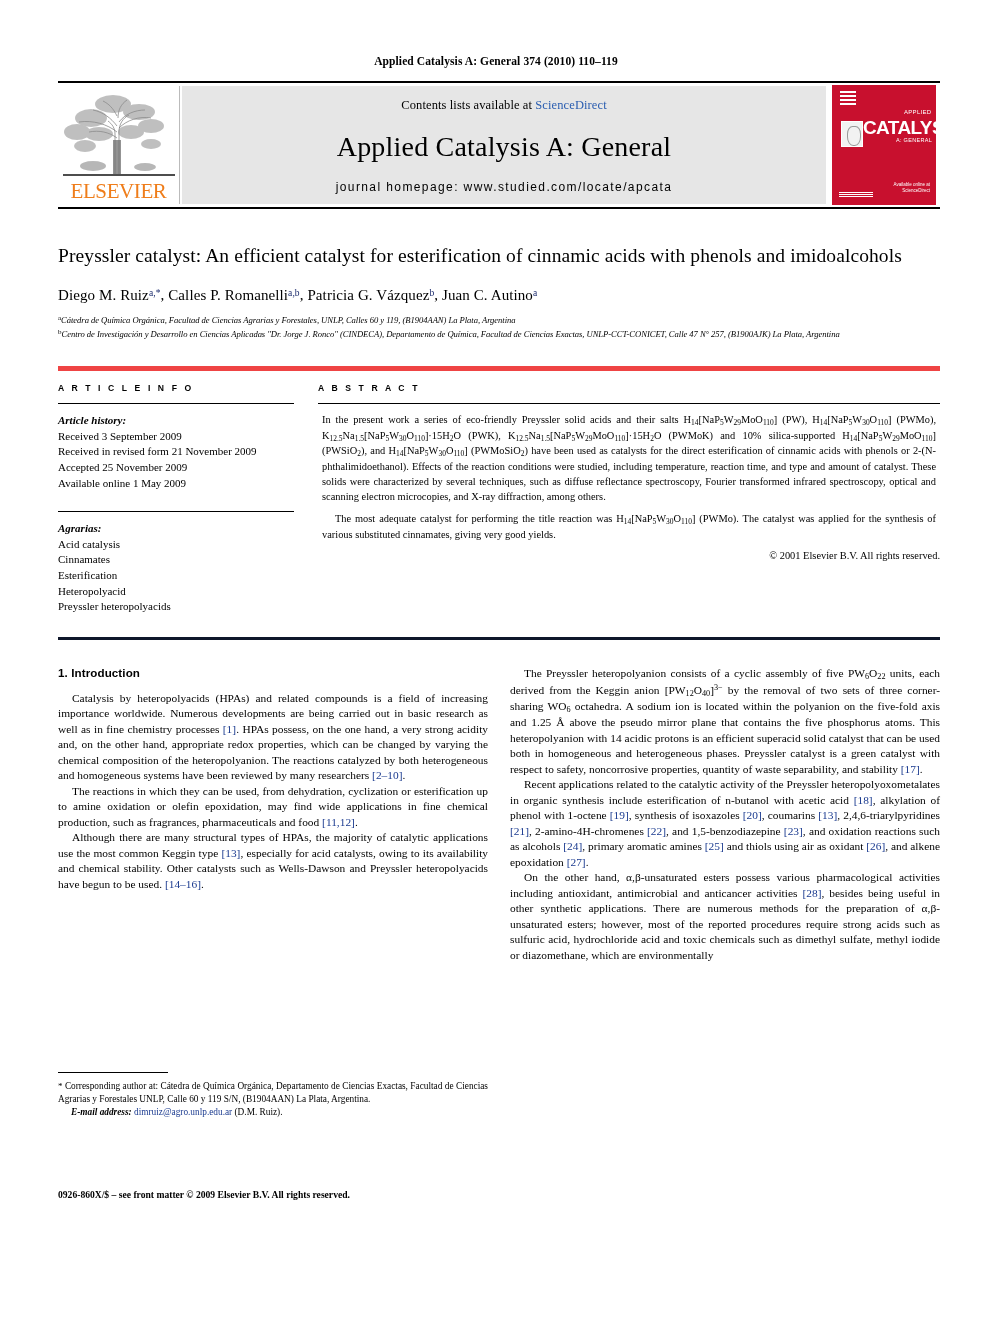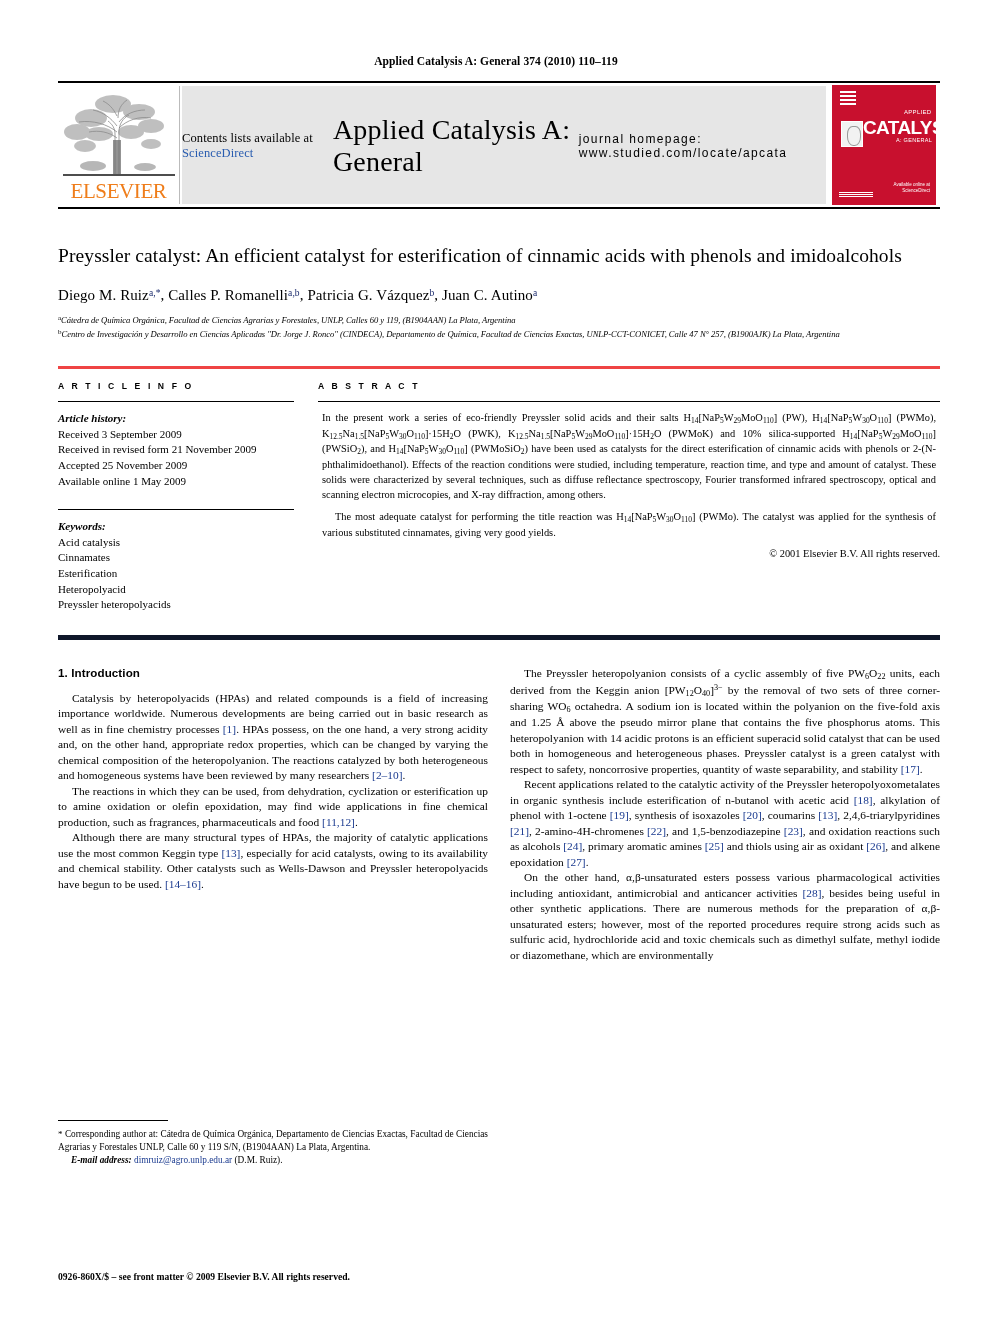--- a/index.html
+++ b/index.html
@@ -44,21 +44,21 @@
   .tree-wrap { width: 112px; height: 92px; position: relative; }
   .elsevier-word {
     font-family: "Liberation Serif", serif;
     font-size: 21px; color: #ef7d1a; letter-spacing: -0.4px;
     line-height: 1; font-weight: normal;
     margin-top: 1px;
   }
   .journal-band {
     flex: 1 1 auto;
     background: #e6e6e6;
-    display: flex; 
+    display: flex; flex-direction: column;
     align-items: center; justify-content: space-between;
     padding: 12px 0 10px 0;
     margin: 0 2px;
   }
   .contents-line { font-size: 12.5px; letter-spacing: .1px; }
   .contents-line .sd { color: #2a5db0; }
   .journal-title {
     font-size: 28px; letter-spacing: .2px;
     font-family: "Liberation Serif", serif;
   }
@@ -104,21 +104,21 @@
   .authors sup { color: #1a2a6c; font-size: 9.5px; }
   .affil {
     font-size: 8.6px; font-style: italic; line-height: 1.45;
     letter-spacing: -0.05px;
   }
   .affil sup { font-style: normal; font-size: 7px; }
 
   
   .info-abstract {
     margin: 26px 52px 0 58px;
-    border-top: 3px solid #ef4444;
+    border-top: 5px solid #ef4444;
     padding-top: 12px;
     display: flex;
     gap: 24px;
   }
   .col-info { width: 236px; flex: 0 0 236px; }
   .col-abs  { flex: 1 1 auto; }
   .sec-label {
     font-family: "Liberation Sans", sans-serif;
     font-size: 8.6px; font-weight: bold; letter-spacing: 2.6px;
     margin-bottom: 10px;
@@ -128,49 +128,49 @@
   .info-group .it { font-style: italic; font-weight: bold; }
   .info-spacer { height: 20px; }
   .abs-text { font-size: 10.4px; line-height: 1.43; text-align: justify; }
   .abs-text p { margin: 4px; }
   .abs-text p.indent { text-indent: 13px; margin-top: 8px; }
   .copyright { text-align: right; margin-top: 7px; font-size: 10.4px; }
 
   
   .body-cols {
     margin: 22px 52px 0 58px;
-    border-top: 5px solid #0f172a;
+    border-top: 3px solid #0f172a;
     padding-top: 26px;
     display: flex;
     gap: 22px;
   }
   .bcol { width: 430px; flex: 0 0 430px; }
   h2.sec-head {
     font-family: "Liberation Sans", sans-serif;
     font-size: 11.6px; font-weight: bold; margin: 0 0 12px 0;
     letter-spacing: .1px;
   }
   .bcol p {
     margin: 0; font-size: 11.4px; line-height: 1.36;
     text-align: justify; text-indent: 14px;
   }
   .bcol p.first { text-indent: 14px; }
   .ref { color: #1a3a8f; }
 
   
   .footnotes {
-    position: absolute; left: 58px; top: 1120px; width: 430px;
+    position: absolute; left: 58px; top: 1072px; width: 430px;
   }
   .fn-rule { border-top: 1px solid #000; width: 110px; margin-bottom: 7px; }
   .fn-text { font-size: 9.3px; line-height: 1.4; text-align: justify; }
   .fn-text .star { font-size: 9px; }
   .fn-email { font-style: italic; font-weight: bold; }
   .link { color: #1a3a8f; }
   .imprint {
-    position: absolute; left: 58px; top: 1270px; width: 440px;
+    position: absolute; left: 58px; top: 1188px; width: 440px;
     font-size: 9.6px; line-height: 1.5; font-weight: bold;
   }
   sub { font-size: 72%; vertical-align: -0.25em; }
   sup { font-size: 72%; vertical-align: 0.45em; }
 </style>
 </head>
 <body>
 
 <div class="page">
 
@@ -258,21 +258,21 @@
         <div>
             <div>Received 3 September 2009</div>
             <div>Received in revised form 21 November 2009</div>
             <div>Accepted 25 November 2009</div>
             <div>Available online 1 May 2009</div>
           </div>
       </div>
       <div class="info-spacer"></div>
       <div class="rule"></div>
       <div class="info-group">
-        <div class="it">Keywords:</div>
+        <div class="it">Agrarias:</div>
         <div>
             <div>Acid catalysis</div>
             <div>Cinnamates</div>
             <div>Esterification</div>
             <div>Heteropolyacid</div>
             <div>Preyssler heteropolyacids</div>
           </div>
       </div>
     </div>
 

